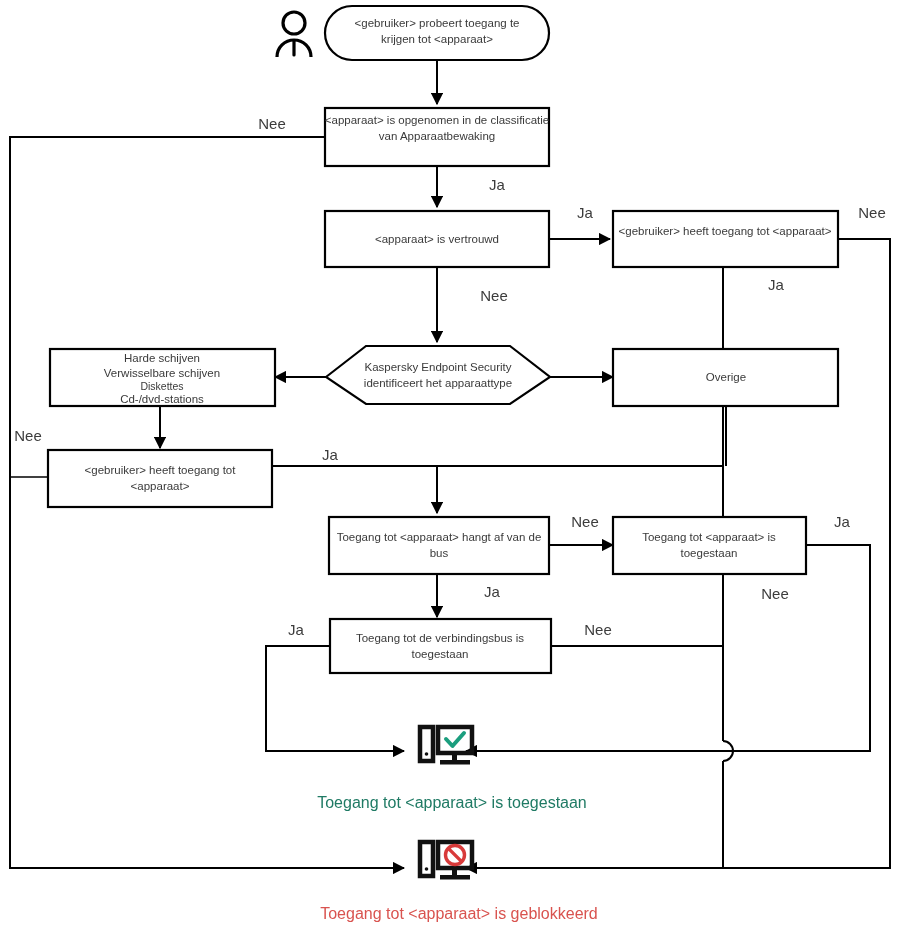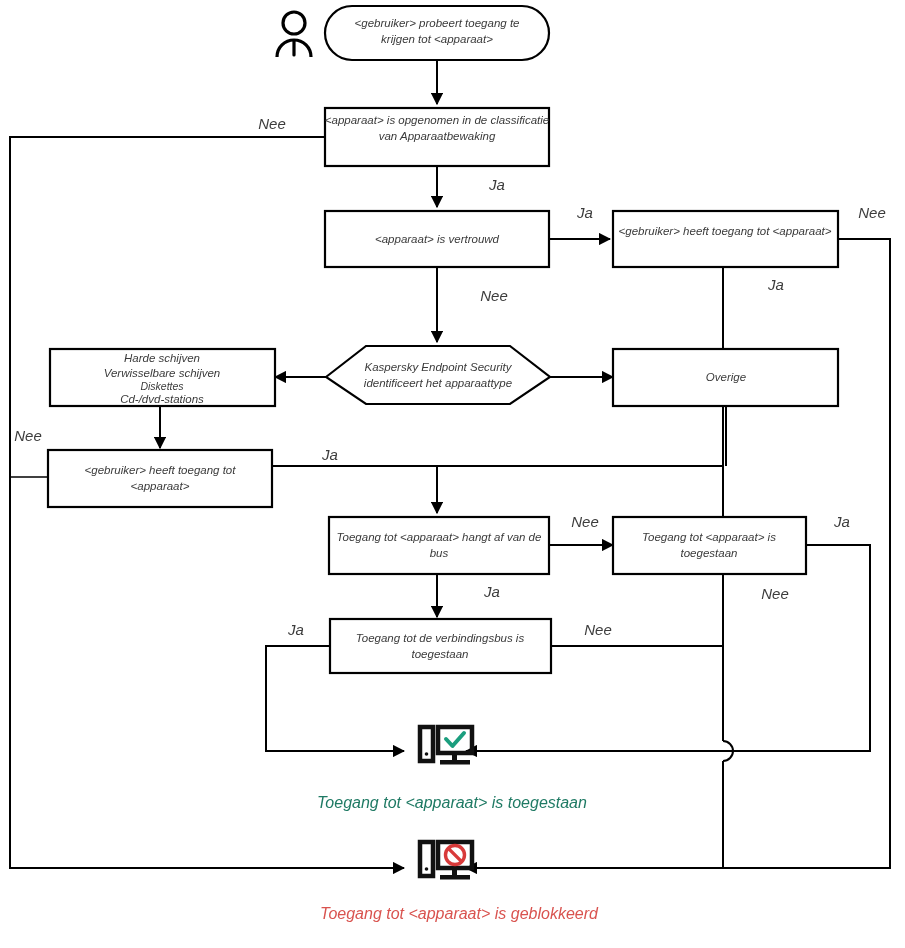--- a/index.html
+++ b/index.html
@@ -1,18 +1,18 @@
 <!DOCTYPE html>
 <html><head>
 <meta charset="utf-8">
 <style>
   html,body{margin:0;padding:0;background:#ffffff;}
   body{width:905px;height:948px;overflow:hidden;
        font-family:"Liberation Sans","DejaVu Sans",sans-serif;}
-  #stage{position:relative;width:730px;height:948px;background:#fff;font-style:italic;}
+  #stage{position:relative;width:730px;height:948px;background:#fff;}
   svg{display:block;}
   .nodetext{font-family:"Liberation Sans","DejaVu Sans",sans-serif;
             font-size:11.5px;fill:#3a3a3a;text-anchor:middle;}
   .nodetext.sm{font-size:10.5px;}
   .edgelabel{font-family:"Liberation Sans","DejaVu Sans",sans-serif;
              font-size:15px;fill:#3c3c3c;text-anchor:middle;}
   .caption{font-family:"Liberation Sans","DejaVu Sans",sans-serif;
            font-size:16px;text-anchor:middle;}
   .cap-allow{fill:#1f7a64;}
   .cap-block{fill:#d9534f;}

